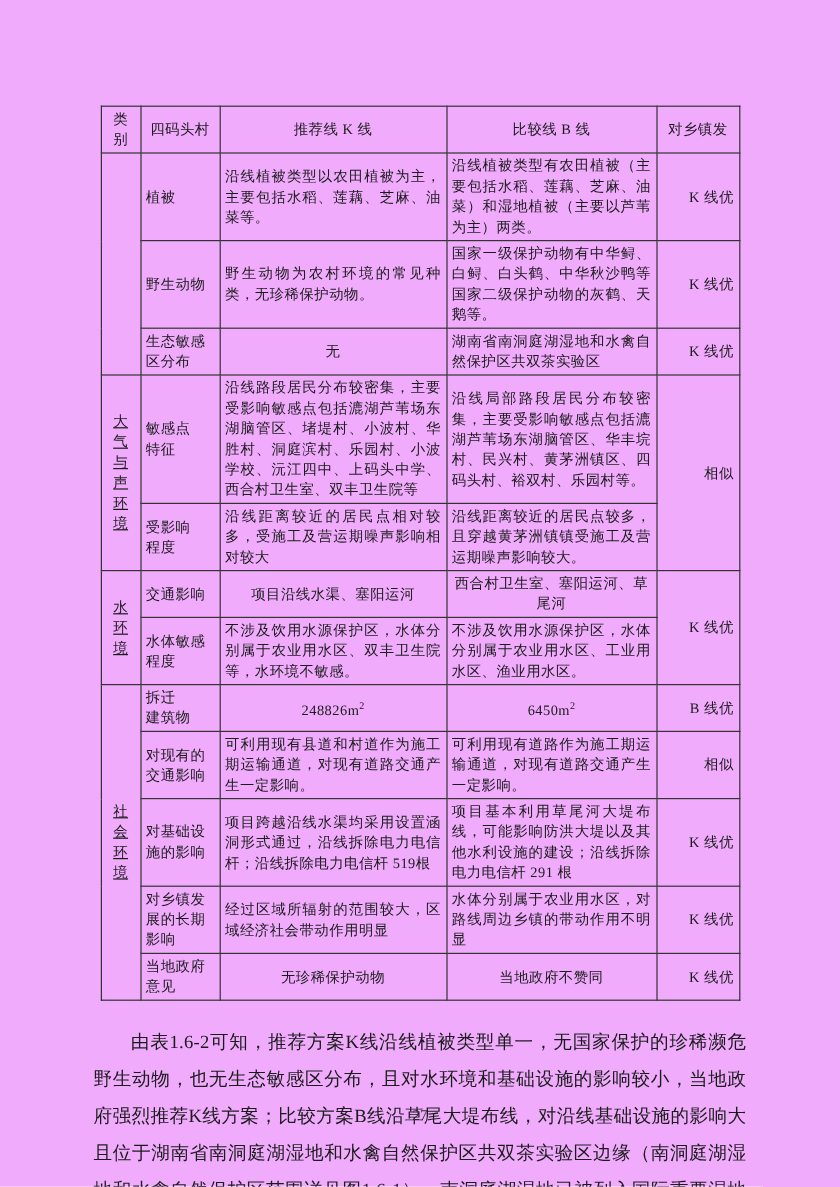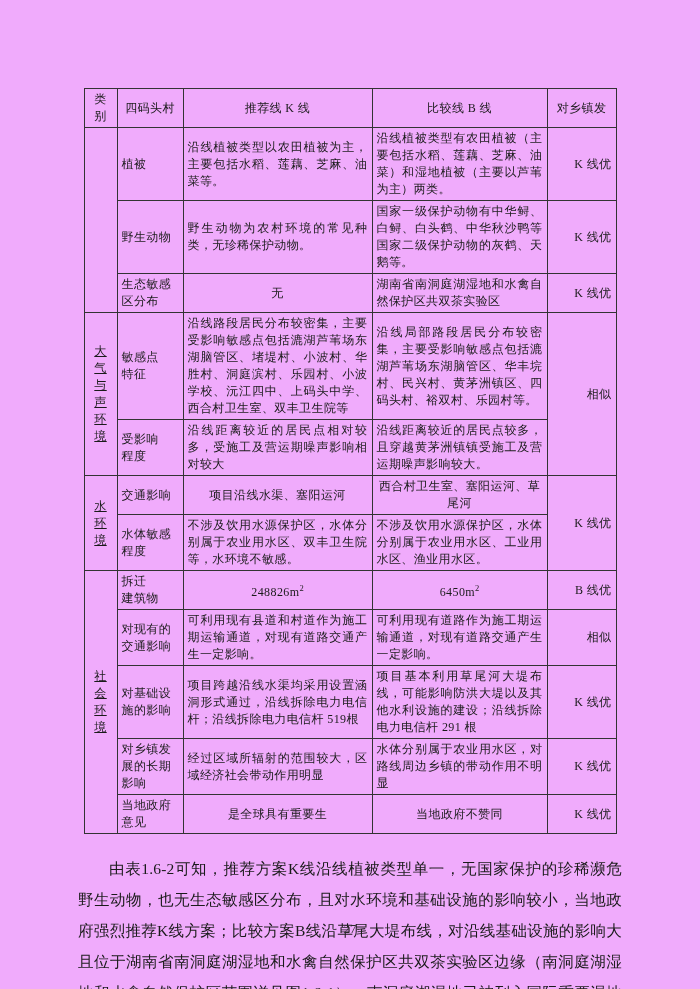--- a/index.html
+++ b/index.html
@@ -168,21 +168,21 @@
         <td class="itemcell">对乡镇发
 展的长期
 影响</td>
         <td class="justify">经过区域所辐射的范围较大，区域经济社会带动作用明显</td>
         <td class="justify">水体分别属于农业用水区，对路线周边乡镇的带动作用不明显</td>
         <td class="rescell">K 线优</td>
       </tr>
       <tr>
         <td class="itemcell">当地政府
 意见</td>
-        <td class="center">是全球具有重要生</td>
+        <td class="center">无珍稀保护动物</td>
         <td class="center">当地政府不赞同</td>
         <td class="rescell">K 线优</td>
       </tr>
     </tbody>
   </table>
 
   <p class="body-text">由表1.6-2可知，推荐方案K线沿线植被类型单一，无国家保护的珍稀濒危野生动物，也无生态敏感区分布，且对水环境和基础设施的影响较小，当地政府强烈推荐K线方案；比较方案B线沿草尾大堤布线，对沿线基础设施的影响大且位于湖南省南洞庭湖湿地和水禽自然保护区共双茶实验区边缘（南洞庭湖湿地和水禽自然保护区范围详见图1.6-1）。南洞庭湖湿地已被列入国际重要湿地名录，属于省级自然保护区，是全球具有重要生</p>
 
   <div class="page-number">27</div>
 

